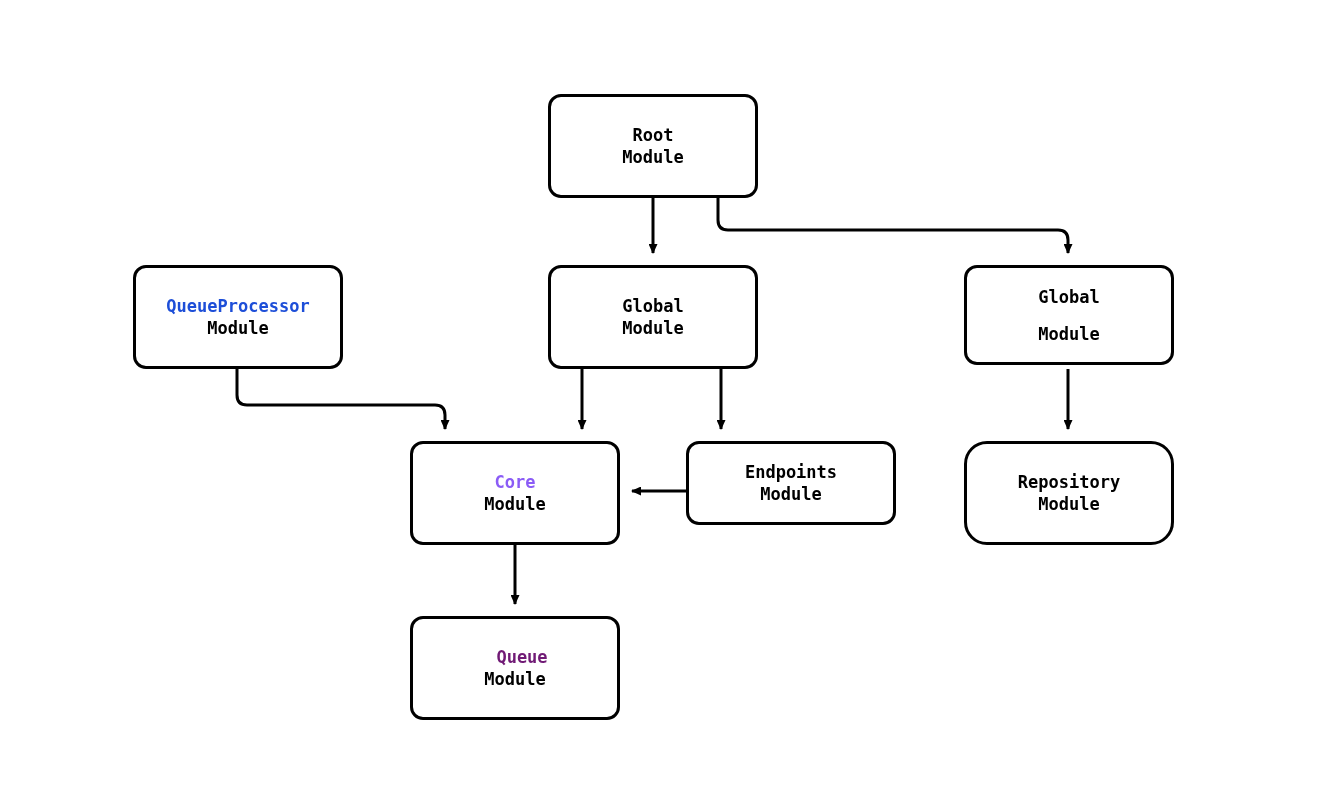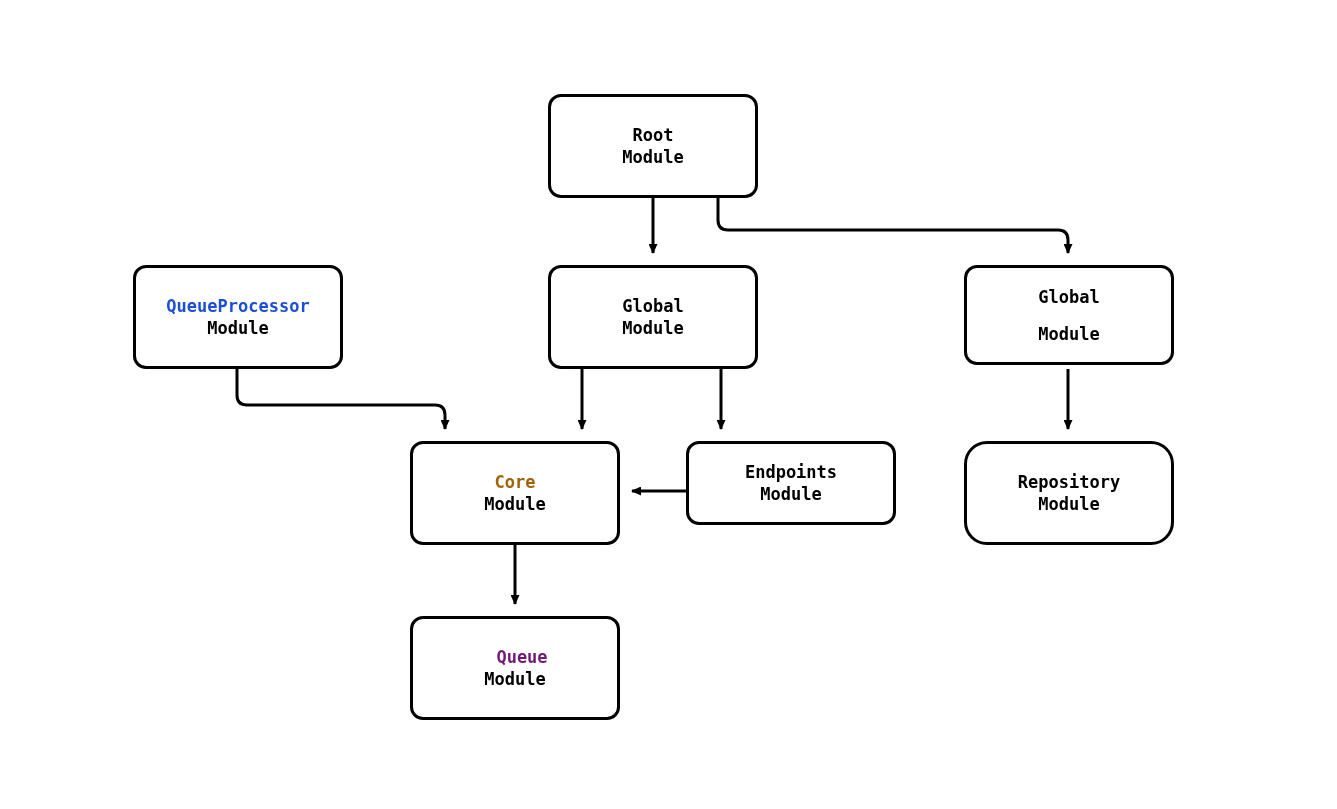--- a/index.html
+++ b/index.html
@@ -87,21 +87,21 @@
     <div class="node-label-line" style="color: rgb(0, 0, 0);">Global</div>
     <div class="node-label-line" style="color: rgb(0, 0, 0);">Module</div>
   </div>
 
   <div class="node" style="left: 964px; top: 265px; width: 210px; height: 100px; background: rgb(255, 255, 255); border-color: rgb(0, 0, 0); gap: 15px;">
     <div class="node-label-line" style="color: rgb(0, 0, 0);">Global</div>
     <div class="node-label-line" style="color: rgb(0, 0, 0);">Module</div>
   </div>
 
   <div class="node" style="left: 410px; top: 441px; width: 210px; height: 104px; background: rgb(255, 255, 255); border-color: rgb(0, 0, 0);">
-    <div class="node-label-line" style="color: #a16207;">Core</div>
+    <div class="node-label-line" style="color: #8b5cf6;">Core</div>
     <div class="node-label-line" style="color: rgb(0, 0, 0);">Module</div>
   </div>
 
   <div class="node" style="left: 686px; top: 441px; width: 210px; height: 84px; background: rgb(255, 255, 255); border-color: rgb(0, 0, 0);">
     <div class="node-label-line" style="color: rgb(0, 0, 0);">Endpoints</div>
     <div class="node-label-line" style="color: rgb(0, 0, 0);">Module</div>
   </div>
 
   <div class="node" style="left: 964px; top: 441px; width: 210px; height: 104px; background: rgb(255, 255, 255); border-color: rgb(0, 0, 0); border-radius: 23px;">
     <div class="node-label-line" style="color: rgb(0, 0, 0);">Repository</div>

